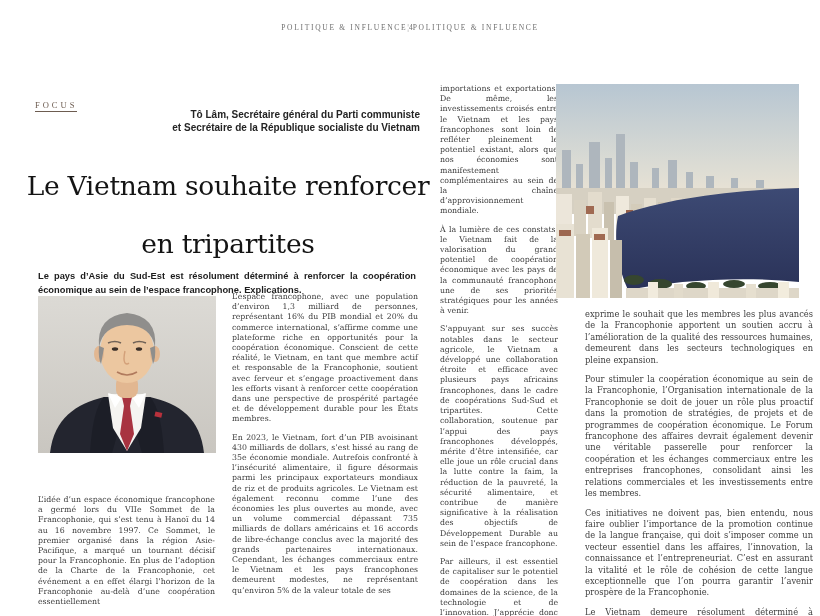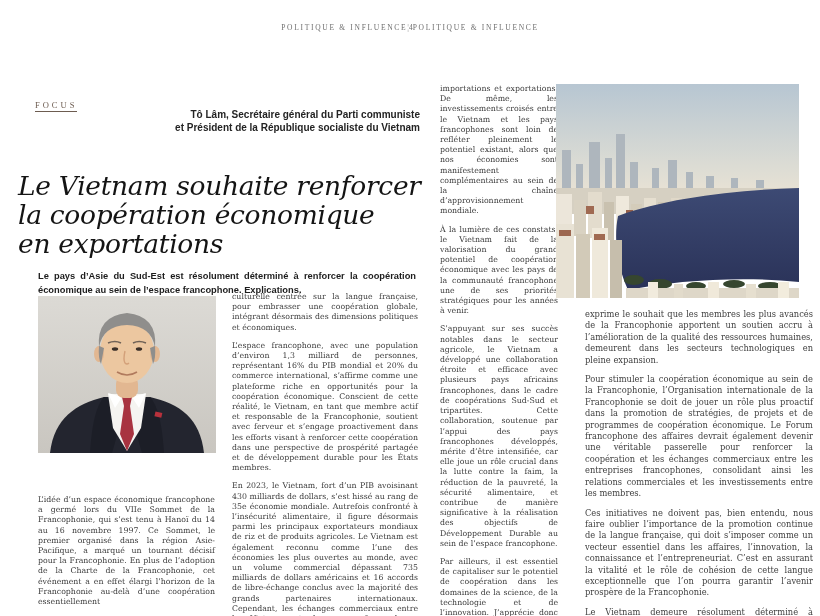--- a/index.html
+++ b/index.html
@@ -13,23 +13,23 @@
   .running-head .pagenum{letter-spacing:0;}
   
   .kicker-wrap{position:absolute;top:93px;left:35px;width:385px;text-align:left;}
   .kicker{font-size:8.5px;letter-spacing:3px;color:#6d5c50;border-bottom:1px solid #6d5c50;
           padding-bottom:1px;font-family:"Liberation Serif",serif;}
   
   .byline{position:absolute;top:109px;left:35px;width:385px;text-align:right;
           font-family:"Liberation Sans",sans-serif;font-weight:bold;font-size:10px;
           line-height:12.5px;color:#242424;}
   
-  .title{position:absolute;top:153px;left:18px;width:420px;text-align:left;
+  .title{position:absolute;top:153px;left:18px;width:420px;text-align:center;
          font-family:"DejaVu Serif",serif;font-weight:500;font-size:26.5px;line-height:29px;
-         color:#141414;letter-spacing:-0.3px;font-style:italic;}
+         color:#141414;letter-spacing:-0.3px;}
   
   .standfirst{position:absolute;top:261px;left:38px;width:378px;
               font-family:"Liberation Sans",sans-serif;font-weight:bold;font-size:9.3px;
               line-height:13.5px;color:#1d1d1d;text-align:justify;}
   
   .col p{margin:0 0 8px 0;text-align:justify;}
   .body-text{font-size:7.8px;line-height:10.2px;color:#3c3c3c;}
   .col1{position:absolute;left:38px;top:461px;width:177px;margin-top:34px;}
   .col2{position:absolute;left:232px;top:292px;width:186px;}
   .col3{position:absolute;left:440px;top:84px;width:118px;}
@@ -50,27 +50,27 @@
     <span class="pagenum">4</span>
     <span>Politique &amp; Influence</span>
   </div>
 
   <div class="kicker-wrap">
     <span class="kicker">FOCUS</span>
   </div>
 
   <div class="byline">
     <span>Tô Lâm, Secrétaire général du Parti communiste</span><br>
-    <span>et Président de la République socialiste du Vietnam</span>
+    <span>et Secrétaire de la République socialiste du Vietnam</span>
   </div>
 
   <h1 class="title">
     <span>Le Vietnam souhaite renforcer</span><br>
-    <span>la coopération économique</span><br>
-    <span>en exportations</span>
+    <br>
+    <span>en tripartites</span>
   </h1>
 
   <p class="standfirst">Le pays d’Asie du Sud-Est est résolument déterminé à renforcer la coopération économique au sein de l’espace francophone. Explications.</p>
 
   <figure class="portrait">
     <svg viewBox="0 0 178 157" preserveAspectRatio="none">
       <defs>
         <linearGradient id="pbg" x1="0" y1="0" x2="0" y2="1">
           <stop offset="0" stop-color="#dcdad5"></stop>
           <stop offset="1" stop-color="#c9c6c0"></stop>
@@ -104,21 +104,20 @@
       <path d="M70,47 Q77,44 83,47" stroke="#6f6257" stroke-width="1.6" fill="none"></path>
       <path d="M95,47 Q101,44 108,47" stroke="#6f6257" stroke-width="1.6" fill="none"></path>
       <ellipse cx="77" cy="53" rx="3.2" ry="1.8" fill="#3a2f28"></ellipse>
       <ellipse cx="101" cy="53" rx="3.2" ry="1.8" fill="#3a2f28"></ellipse>
       <path d="M87,55 Q85,64 87,67 Q89,69 91,67" stroke="#d3a079" stroke-width="1.4" fill="none"></path>
       <path d="M79,76 Q89,82 99,76" stroke="#b07a5d" stroke-width="1.6" fill="none"></path>
     </svg>
   </figure>
 
   <div class="col col2 body-text">
-    <p>culturelle centrée sur la langue française, pour embrasser une coopération globale, intégrant désormais des dimensions politiques et économiques.</p>
     <p>L’espace francophone, avec une population d’environ 1,3 milliard de personnes, représentant 16% du PIB mondial et 20% du commerce international, s’affirme comme une plateforme riche en opportunités pour la coopération économique. Conscient de cette réalité, le Vietnam, en tant que membre actif et responsable de la Francophonie, soutient avec ferveur et s’engage proactivement dans les efforts visant à renforcer cette coopération dans une perspective de prospérité partagée et de développement durable pour les États membres.</p>
     <p>En 2023, le Vietnam, fort d’un PIB avoisinant 430 milliards de dollars, s’est hissé au rang de 35e économie mondiale. Autrefois confronté à l’insécurité alimentaire, il figure désormais parmi les principaux exportateurs mondiaux de riz et de produits agricoles. Le Vietnam est également reconnu comme l’une des économies les plus ouvertes au monde, avec un volume commercial dépassant 735 milliards de dollars américains et 16 accords de libre-échange conclus avec la majorité des grands partenaires internationaux. Cependant, les échanges commerciaux entre le Vietnam et les pays francophones demeurent modestes, ne représentant qu’environ 5% de la valeur totale de ses</p>
   </div>
 
   <div class="col col1 body-text">
     <p>L’idée d’un espace économique francophone a germé lors du VIIe Sommet de la Francophonie, qui s’est tenu à Hanoï du 14 au 16 novembre 1997. Ce Sommet, le premier organisé dans la région Asie-Pacifique, a marqué un tournant décisif pour la Francophonie. En plus de l’adoption de la Charte de la Francophonie, cet événement a en effet élargi l’horizon de la Francophonie au-delà d’une coopération essentiellement</p>
   </div>
 
   <div class="col col3 body-text">
     <p>importations et exportations. De même, les investissements croisés entre le Vietnam et les pays francophones sont loin de refléter pleinement le potentiel existant, alors que nos économies sont manifestement complémentaires au sein de la chaîne d’approvisionnement mondiale.</p>

